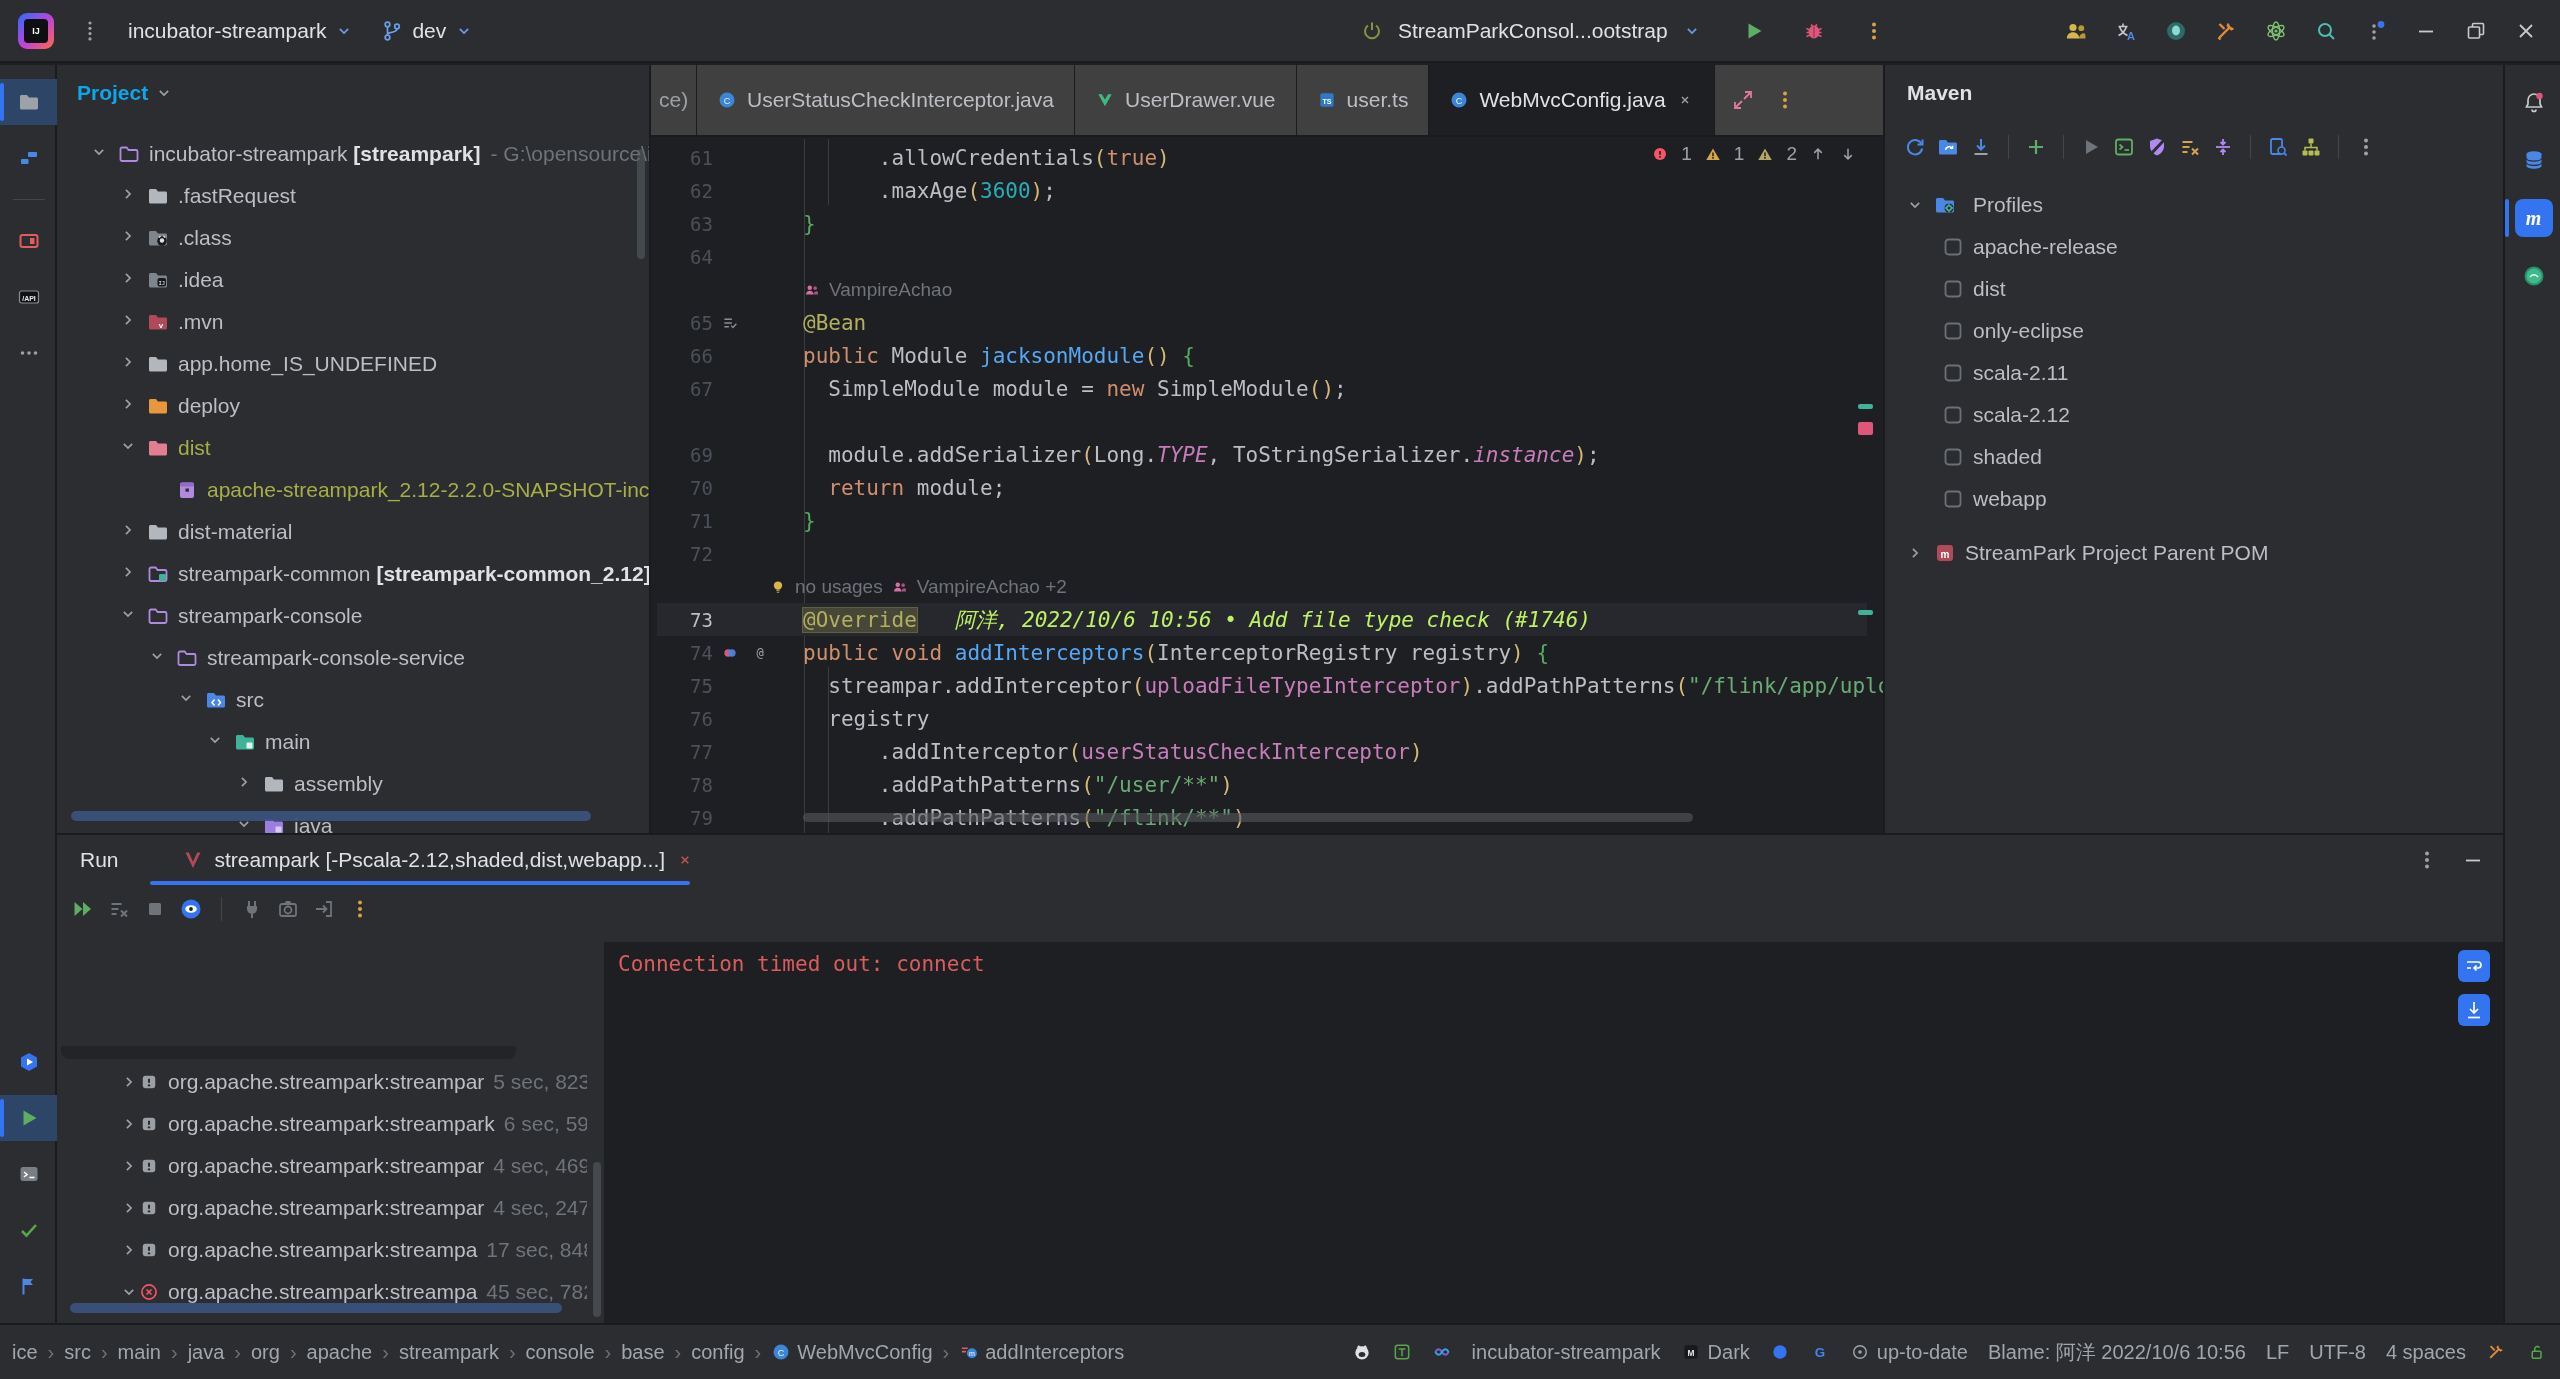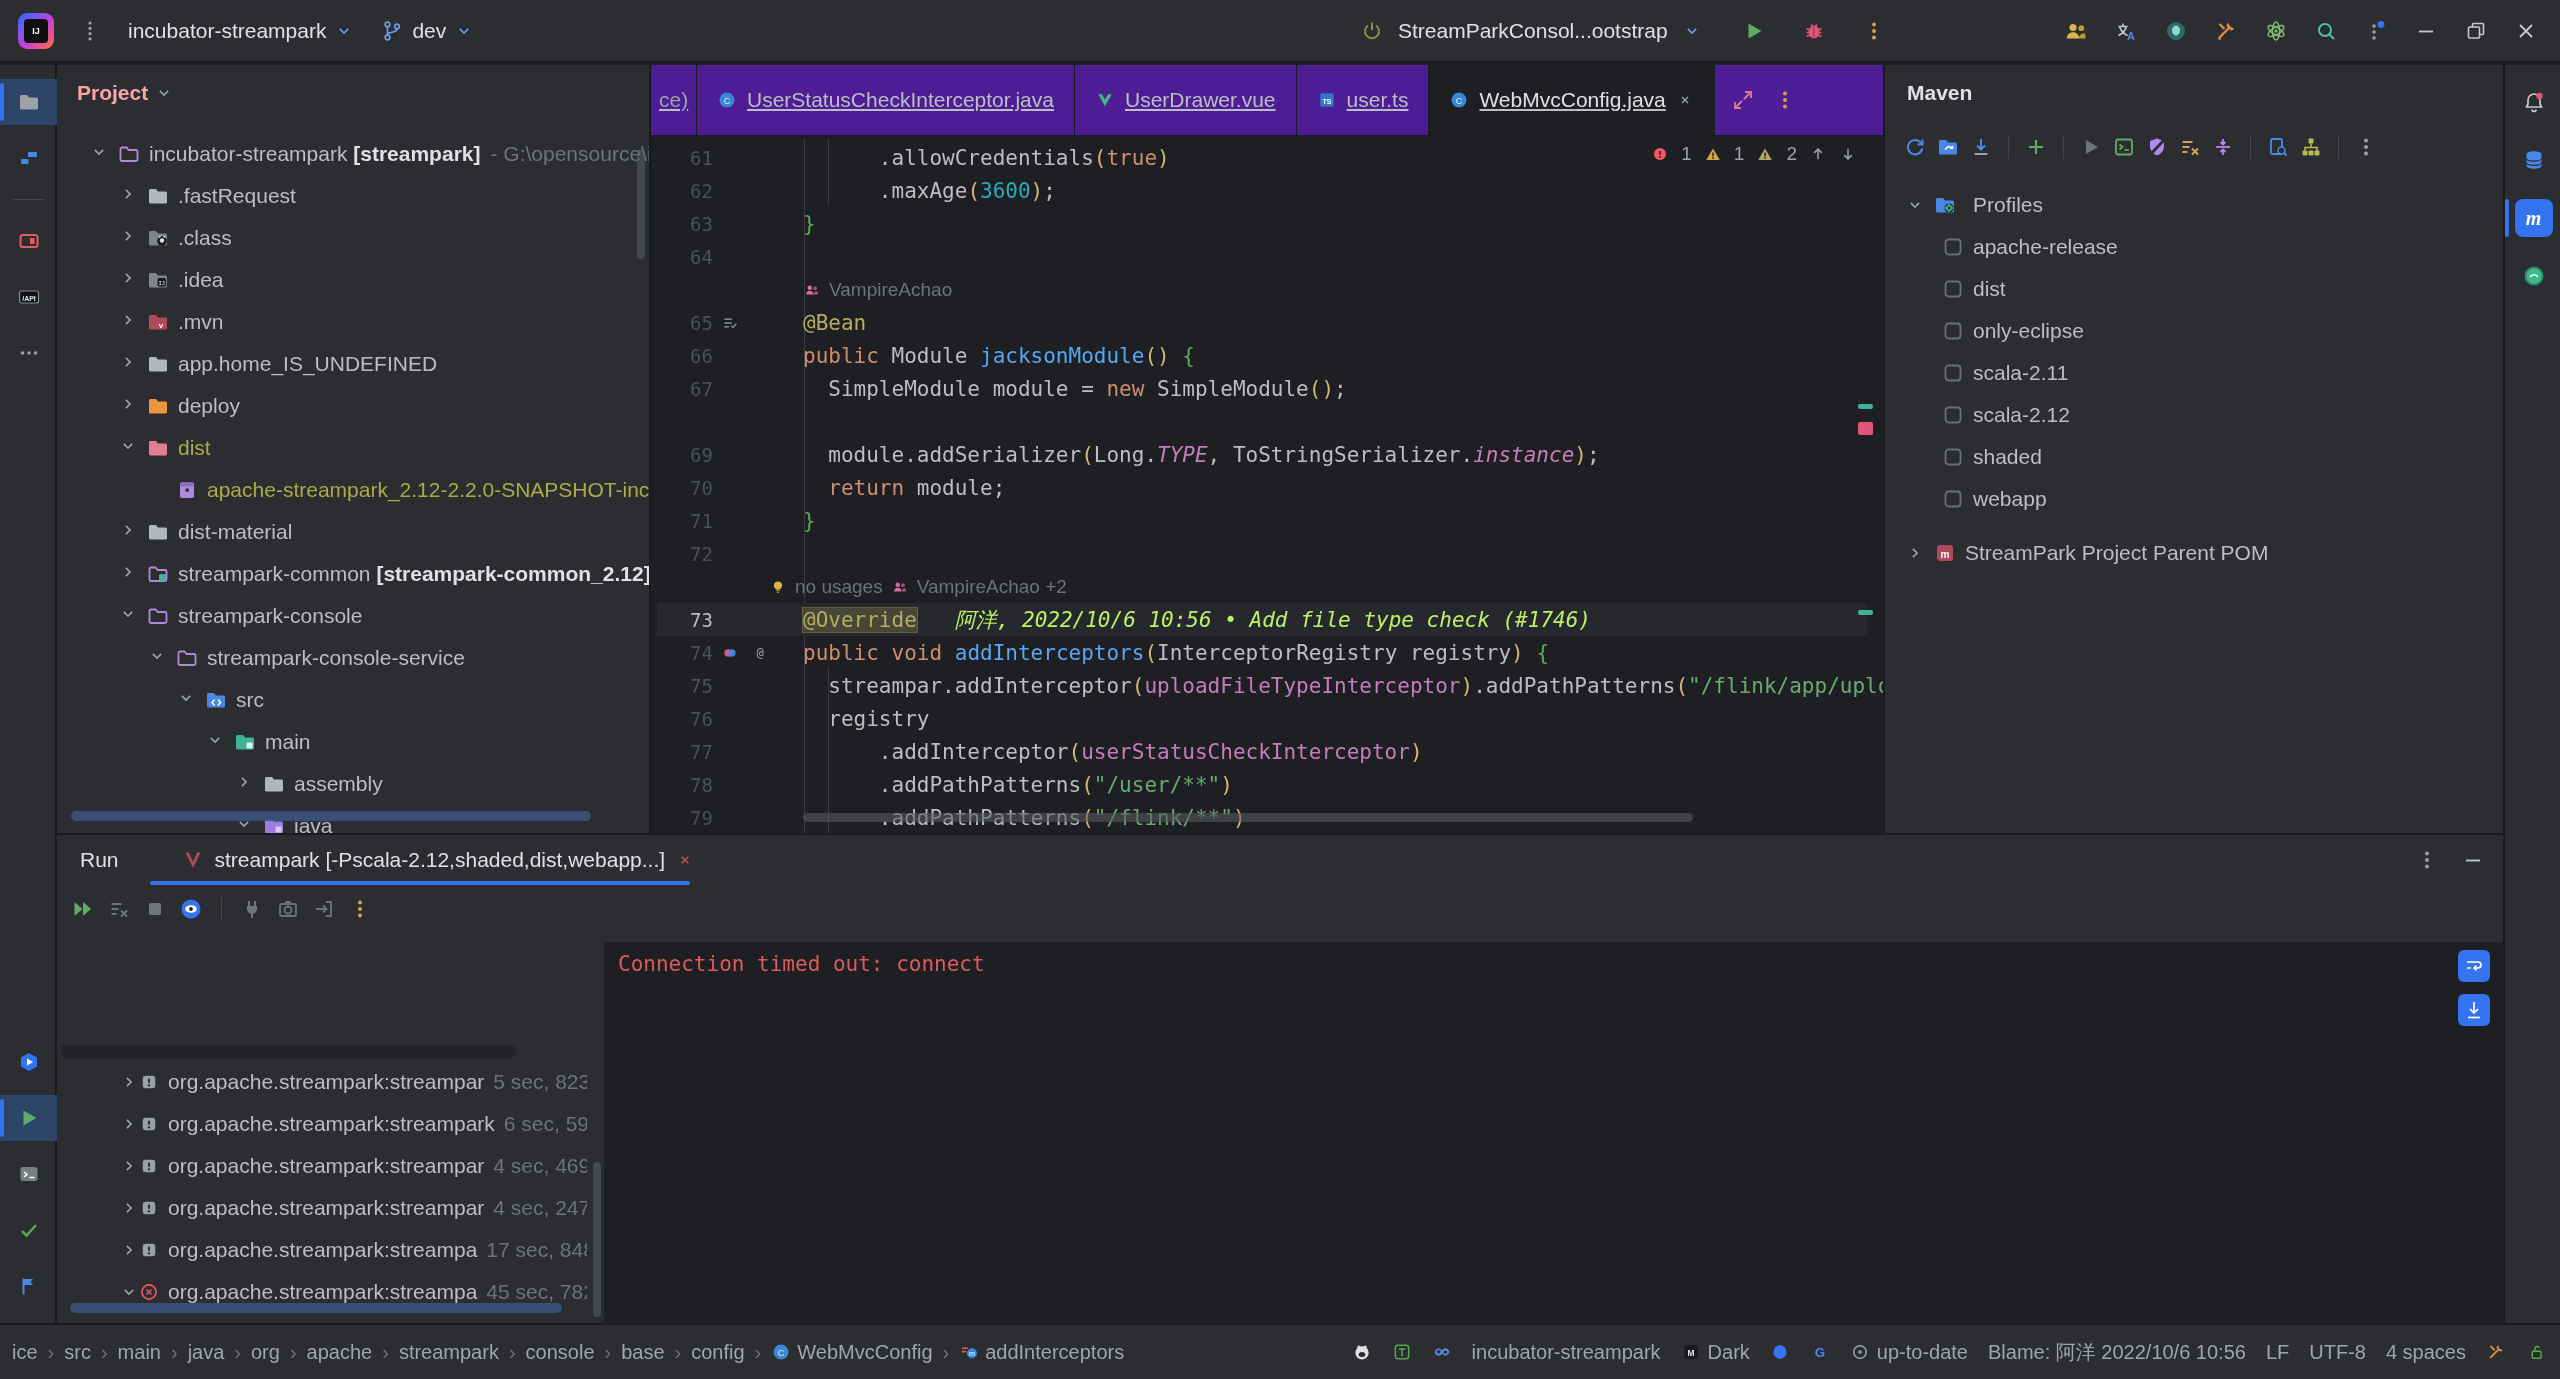--- a/index.html
+++ b/index.html
@@ -22,33 +22,33 @@
   #left-strip { position:absolute; left:0; top:65px; width:57px; height:1258px; background:#2b2d30; border-right:2px solid #1a1b1e; }
   .strip-item { position:relative; width:57px; height:46px; display:flex; align-items:center; justify-content:center; }
   .strip-item.sel { background:#2d4668; }
   .strip-item.sel::before { content:""; position:absolute; left:0; top:4px; width:4px; height:38px; background:#3574f0; border-radius:2px; }
   .strip-sep { width:32px; height:1px; background:#43454a; margin:8px auto; }
   #strip-top { position:absolute; top:14px; left:0; width:57px; display:flex; flex-direction:column; gap:10px; }
   #strip-bottom { position:absolute; bottom:14px; left:0; width:57px; display:flex; flex-direction:column; gap:10px; }
 
   
   #project { position:absolute; left:57px; top:65px; width:594px; height:768px; background:#2b2d30; border-right:2px solid #1a1b1e; overflow:hidden; }
-  #project-header { display:flex; align-items:center; gap:6px; padding:16px 0 0 20px; color:#fca5a5; font-weight:600; }
+  #project-header { display:flex; align-items:center; gap:6px; padding:16px 0 0 20px; color:#0ea5e9; font-weight:600; }
   .tree-row { position:absolute; height:42px; display:flex; align-items:center; white-space:nowrap; }
   .tree-row .chev { width:28px; }
   .tree-row .lbl { margin-left:8px; color:#bcbec4; }
   .tree-row .lbl b { color:#dfe1e5; }
   .tree-row .lbl.olive, .tree-row .lbl.olive b { color:#a9ad45; }
   .tree-row .meta { color:#6f737a; margin-left:10px; }
   #proj-vscroll { position:absolute; right:4px; top:84px; width:8px; height:110px; border-radius:4px; background:#5a6067; opacity:.55; }
   #proj-hscroll { position:absolute; left:14px; bottom:12px; width:520px; height:10px; border-radius:5px; background:#3b537f; opacity:.9; }
 
   
   #editor { position:absolute; left:651px; top:65px; width:1232px; height:768px; background:#1e1f22; overflow:hidden; }
-  #tabbar { position:absolute; left:0; top:0; width:1232px; height:72px; background:#4c1d95; border-bottom:2px solid #1a1b1e; display:flex; align-items:stretch;text-decoration:underline; }
+  #tabbar { position:absolute; left:0; top:0; width:1232px; height:72px; background:#404040; border-bottom:2px solid #1a1b1e; display:flex; align-items:stretch; }
   .tab { display:flex; align-items:center; gap:10px; padding:0 20px; border-right:1px solid #1a1b1e; color:#bcbec4; }
   .tab.partial { max-width:46px; overflow:hidden; padding:0 8px; color:#9da2a8; }
   .tab.active { background:#1e1f22; color:#dfe1e5; }
   #tab-actions { margin-left:16px; display:flex; align-items:center; gap:18px; }
   #code { position:absolute; left:0; top:74px; width:1232px; height:694px; font-family:"DejaVu Sans Mono", monospace; font-size:21px; }
   .code-row { position:absolute; left:0; width:1232px; height:33px; display:flex; align-items:center; }
   .cur-line { position:absolute; left:6px; width:1210px; height:33px; background:#26282e; }
   .lnum { position:absolute; left:0; width:62px; text-align:right; color:#4b5059; font-size:19px; }
   .lnum.cur { color:#bcbec4; }
   .gut1 { position:absolute; left:70px; } .gut2 { position:absolute; left:100px; }

